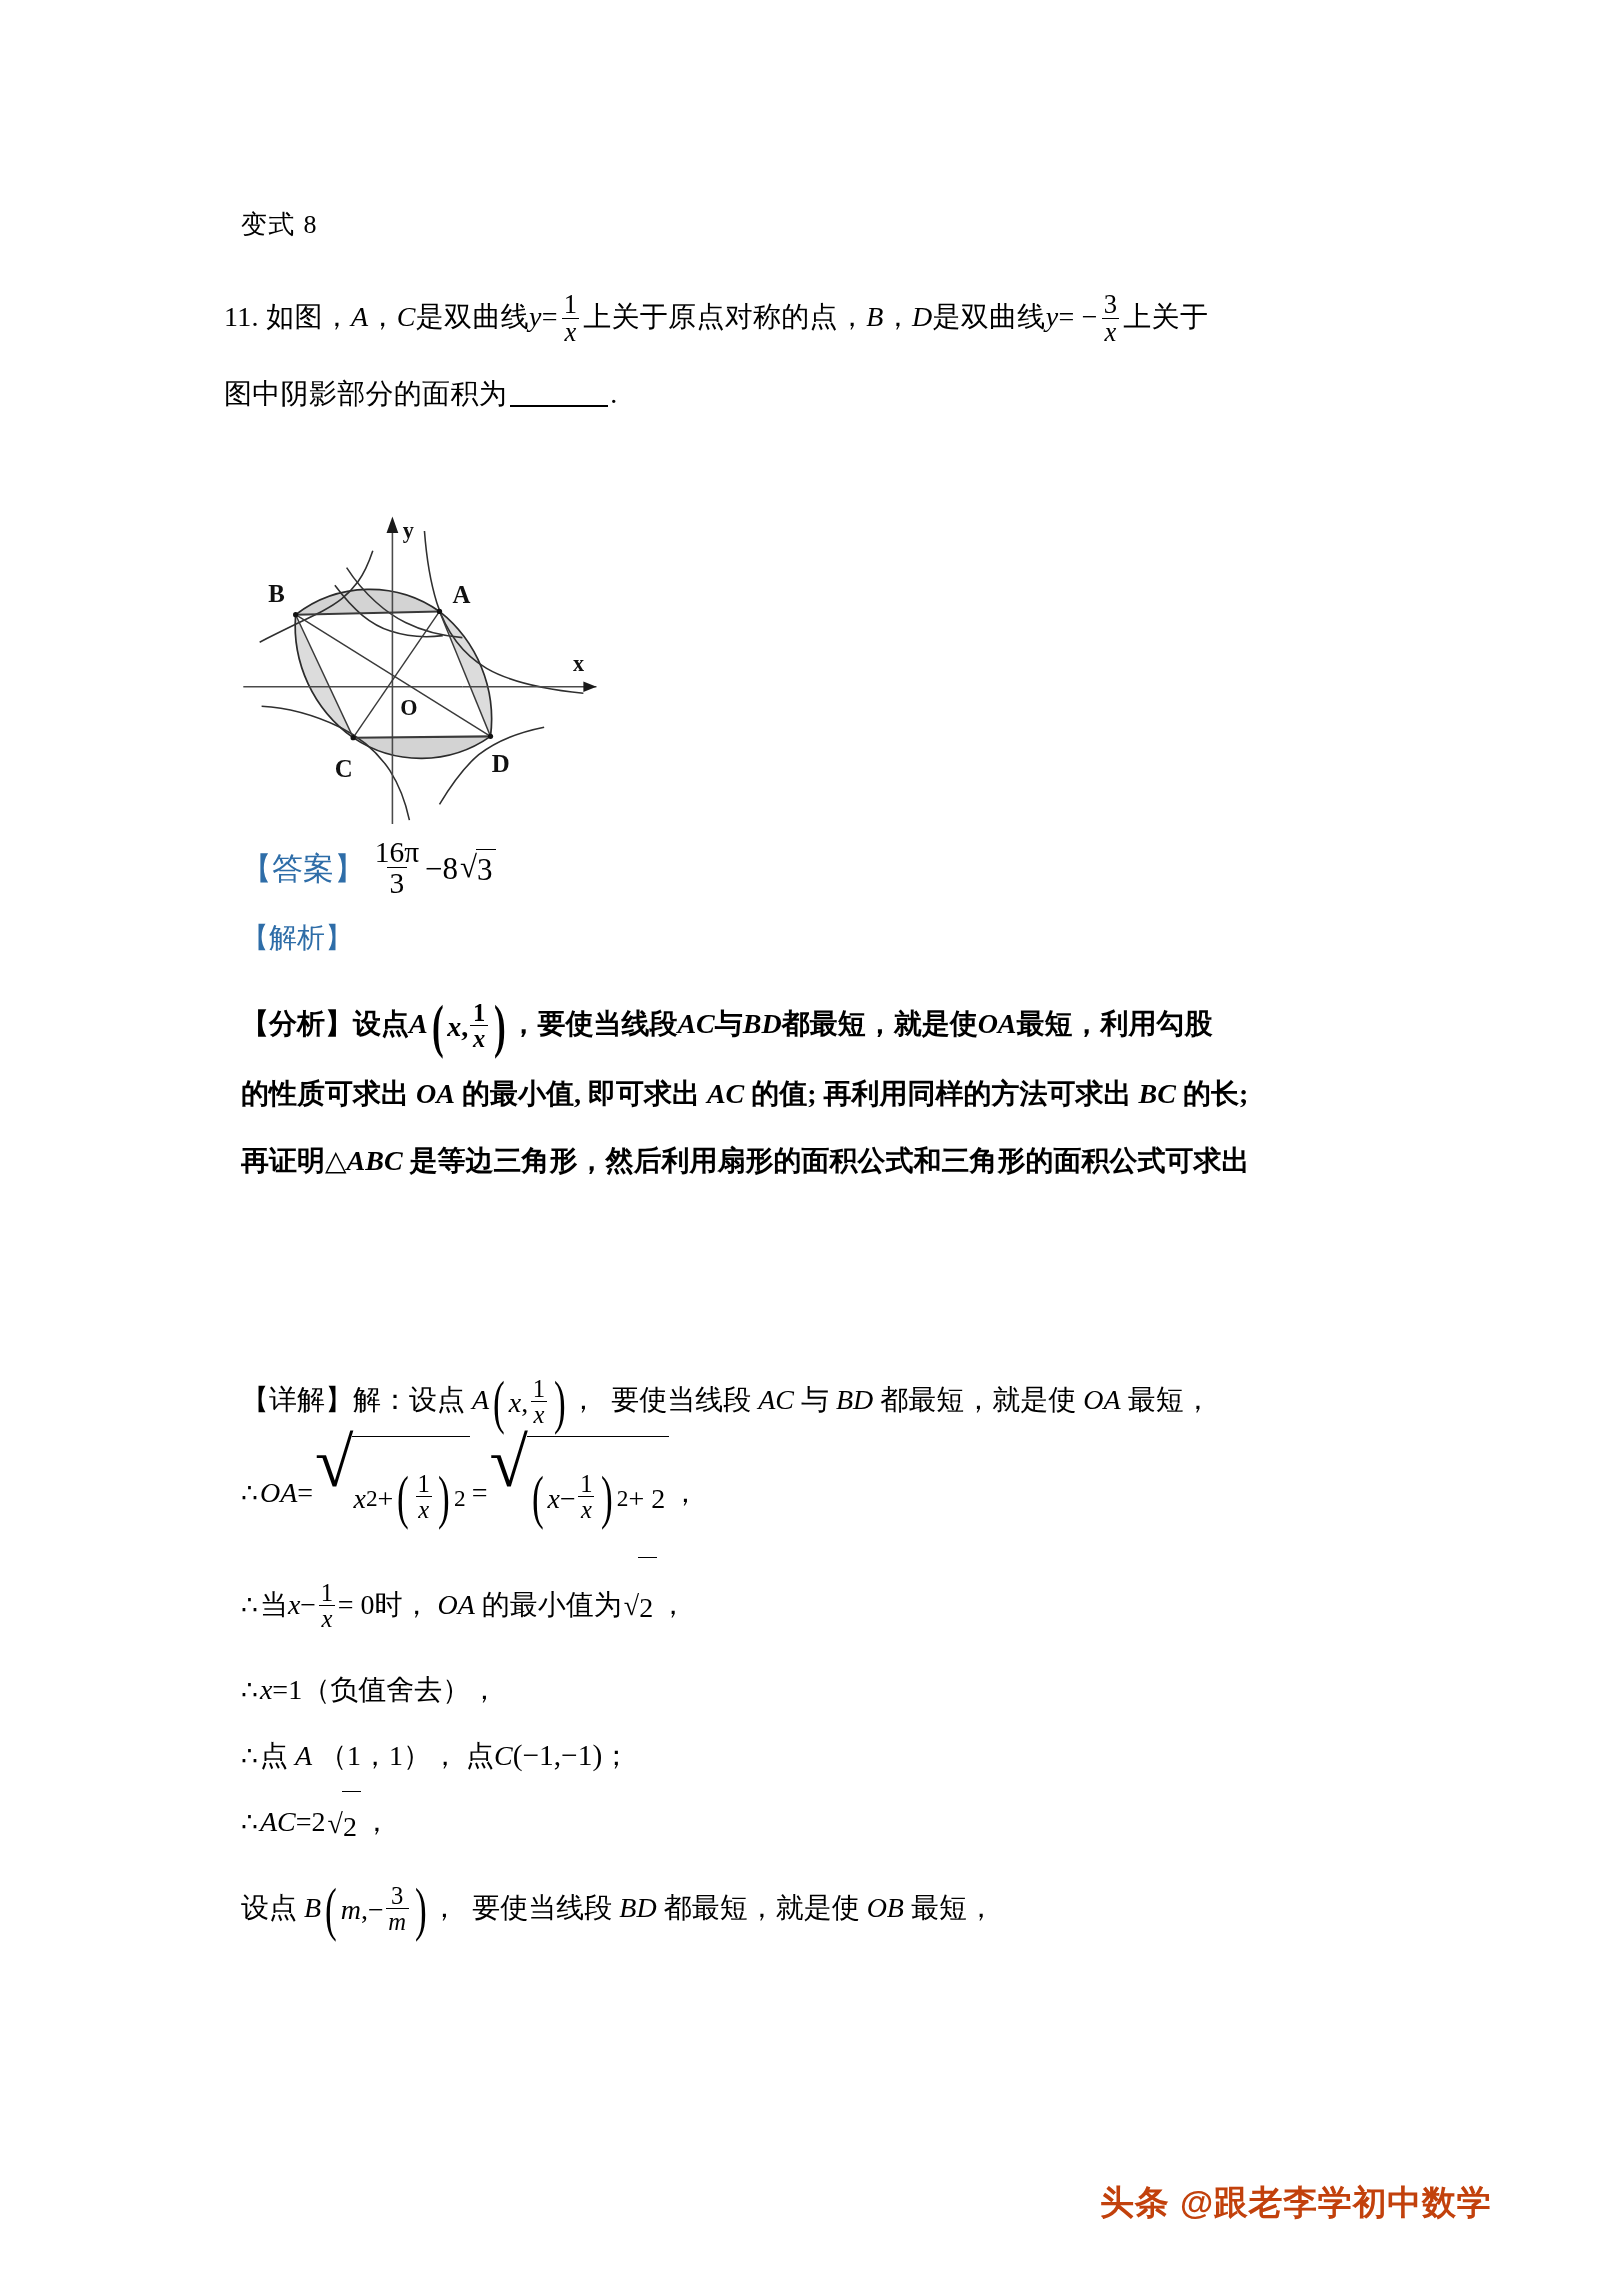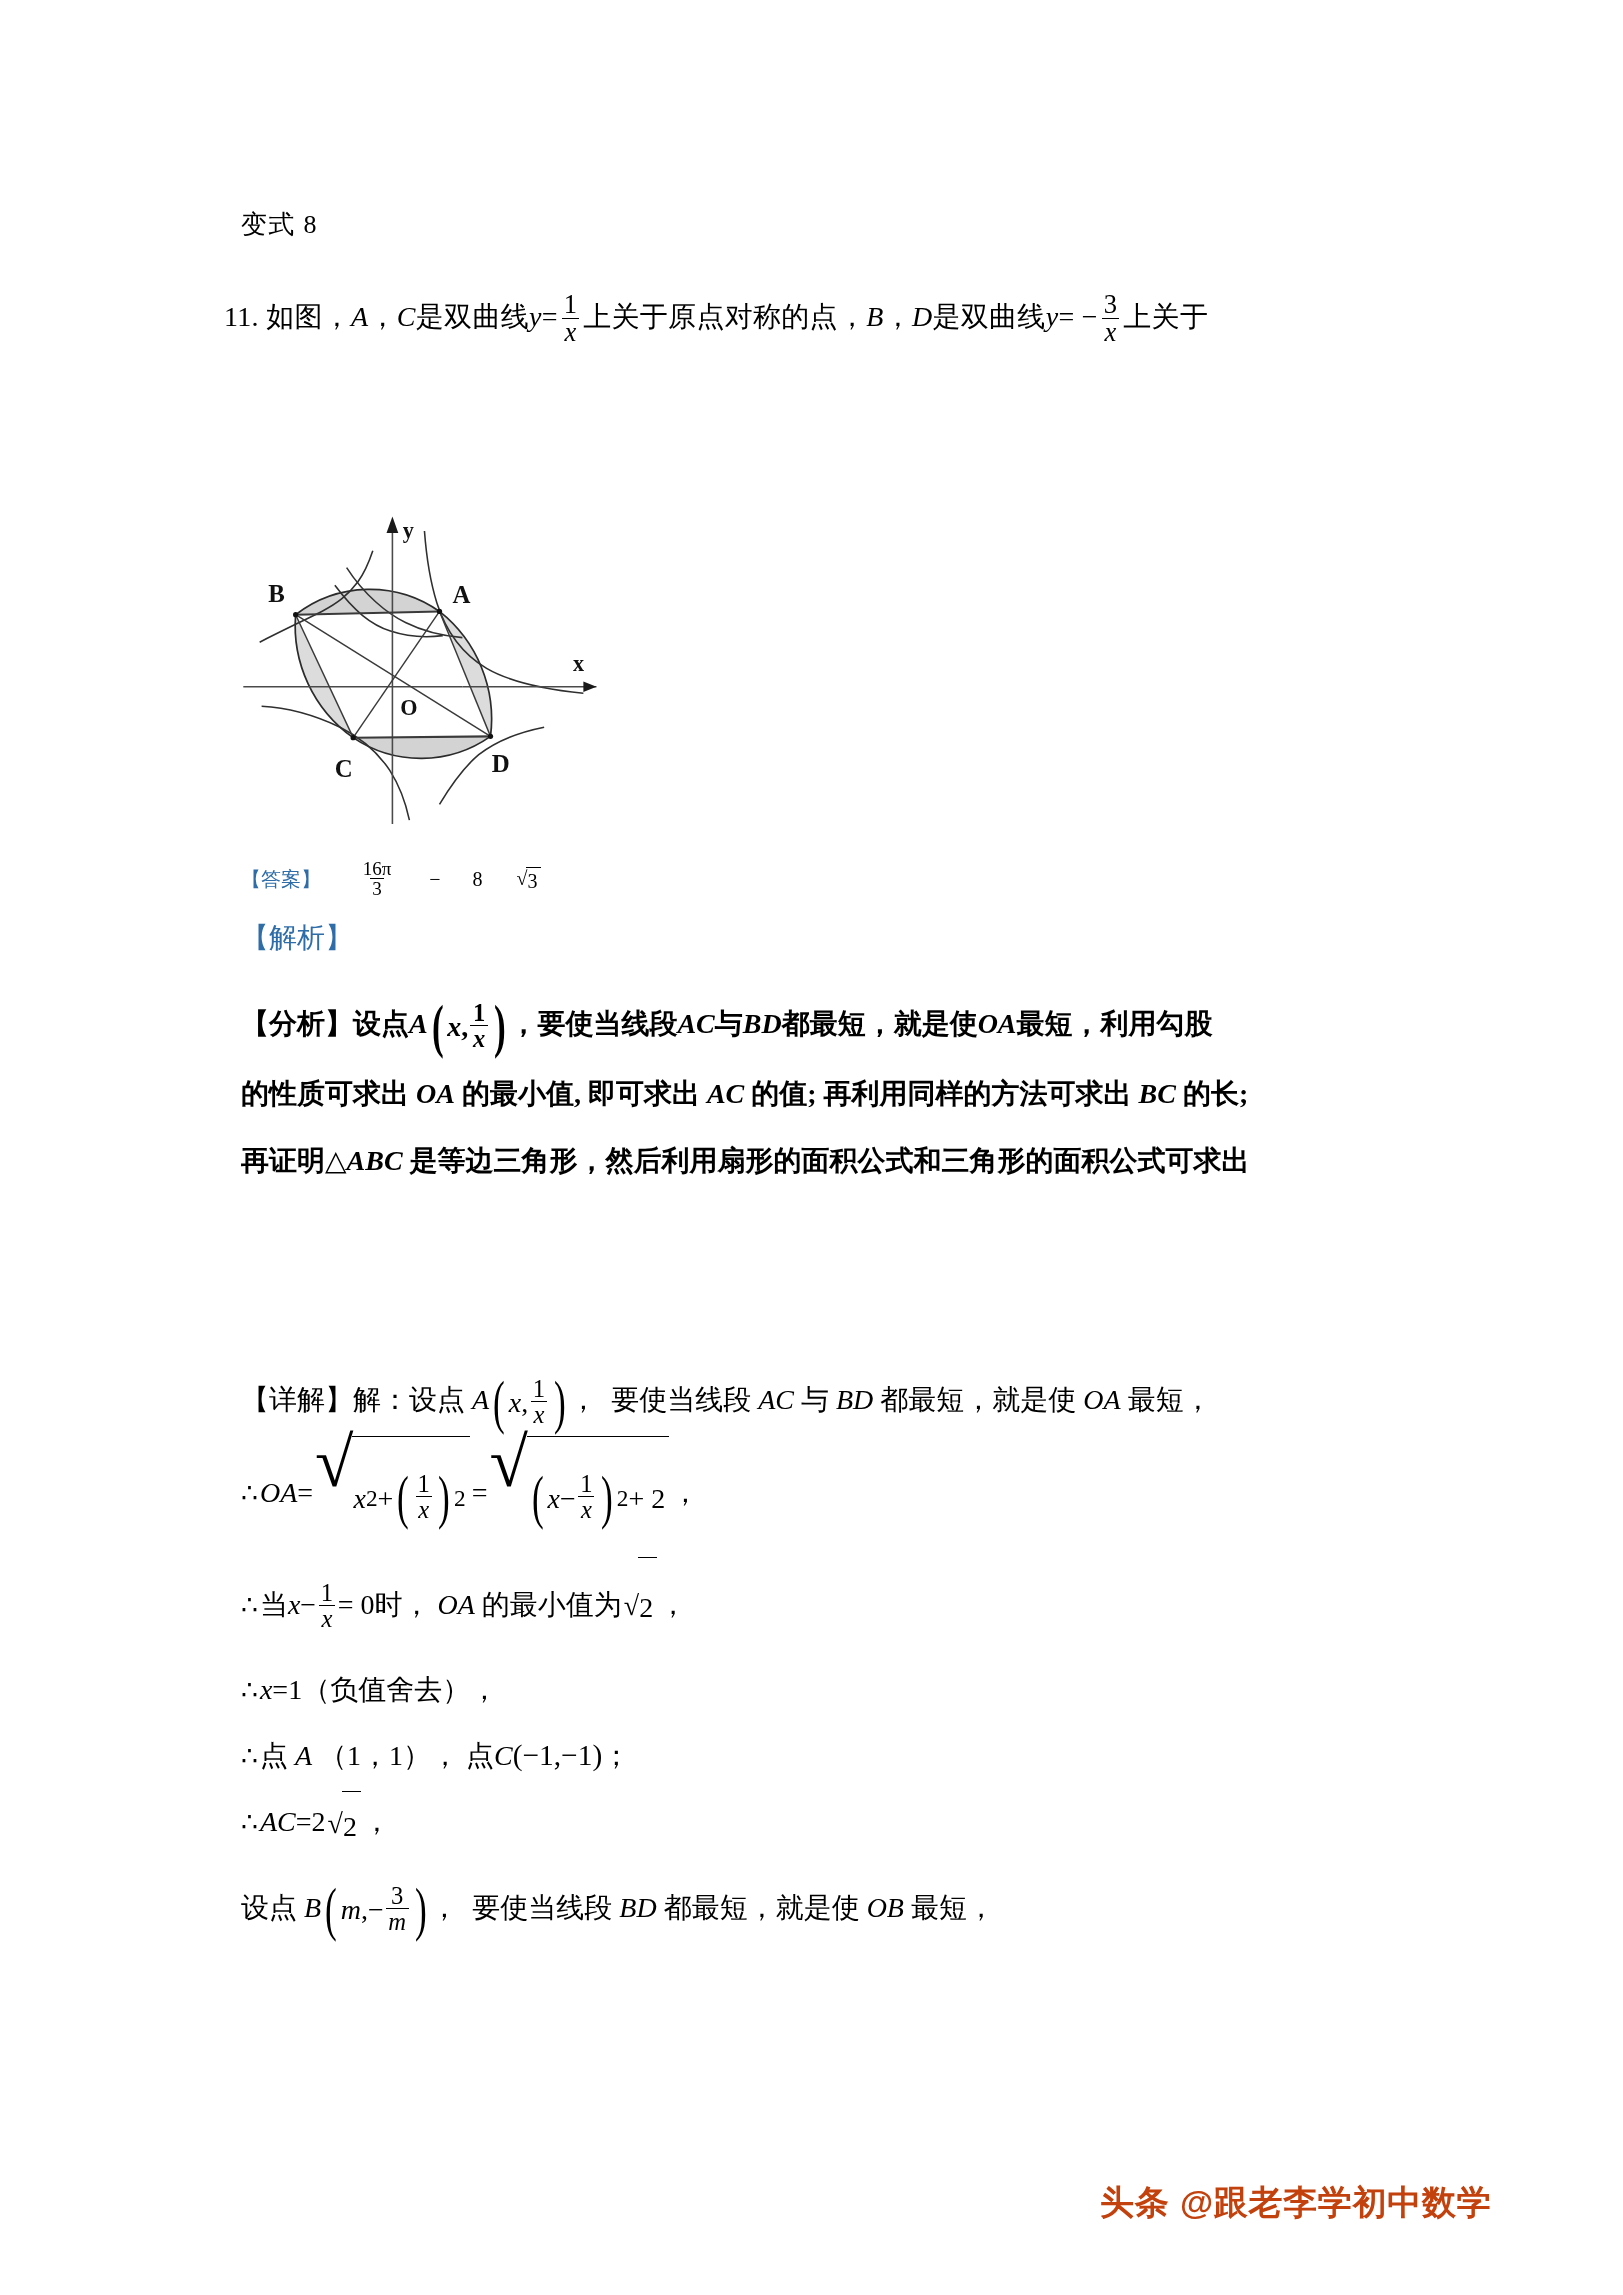--- a/index.html
+++ b/index.html
@@ -88,22 +88,22 @@
     display:inline-flex; align-items:center; vertical-align:middle;
   }
 
   
   .figure { position:absolute; left:230px; top:497px; width:419px; height:327px; }
   .figure svg { display:block; }
 
   
   .blue { color:#2E6DA8; }
   .ansrow {
-    position:absolute; left:241px; top:860px;
-    font-size:20px; display:flex; align-items:center; white-space:nowrap;gap:32px;
+    position:absolute; left:241px; top:838px;
+    font-size:31px; display:flex; align-items:center; white-space:nowrap;
   }
   .ansrow .lbl { margin-right:3.9px; }
   .jiexi { position:absolute; left:241px; top:919px; font-size:28px; }
 
   .para { position:absolute; left:241px; width:1185px; font-size:28px; line-height:67px; }
   .para .row { white-space:nowrap;font-weight:bold; }
 
   .sol { position:absolute; left:241px; width:1185px; font-size:28px; }
   .sol .row { white-space:nowrap; line-height:65px; }
 
@@ -133,20 +133,23 @@
       <span class="cn">如图，</span><span class="mi">A</span><span class="cn">，</span><span class="mi">C</span><span class="cn">是双曲线</span><span class="mi">y</span><span class="mn">=</span><span class="frac">
           <span class="num mn">1</span>
           <span class="den mi">x</span>
         </span><span class="cn">上关于原点对称的点，</span><span class="mi">B</span><span class="cn">，</span><span class="mi">D</span><span class="cn">是双曲线</span><span class="mi">y</span><span class="mn">= −</span><span class="frac">
           <span class="num mn">3</span>
           <span class="den mi">x</span>
         </span><span class="cn">上关于</span>
     </div>
 
 
+    <div class="qline l3">
+      <span class="cn">图中阴影部分的面积为</span><span class="blankline"></span><span class="cn">.</span>
+    </div>
   </div>
 
   <div class="figure">
     <svg width="419" height="327" viewBox="0 0 640 500">
       <defs>
         <clipPath id="lensclip">
           <path d="M 60,155 Q 215,75 395,175 Q 370,345 205,400 Q 80,330 60,155 Z"></path>
         </clipPath>
       </defs>
 

